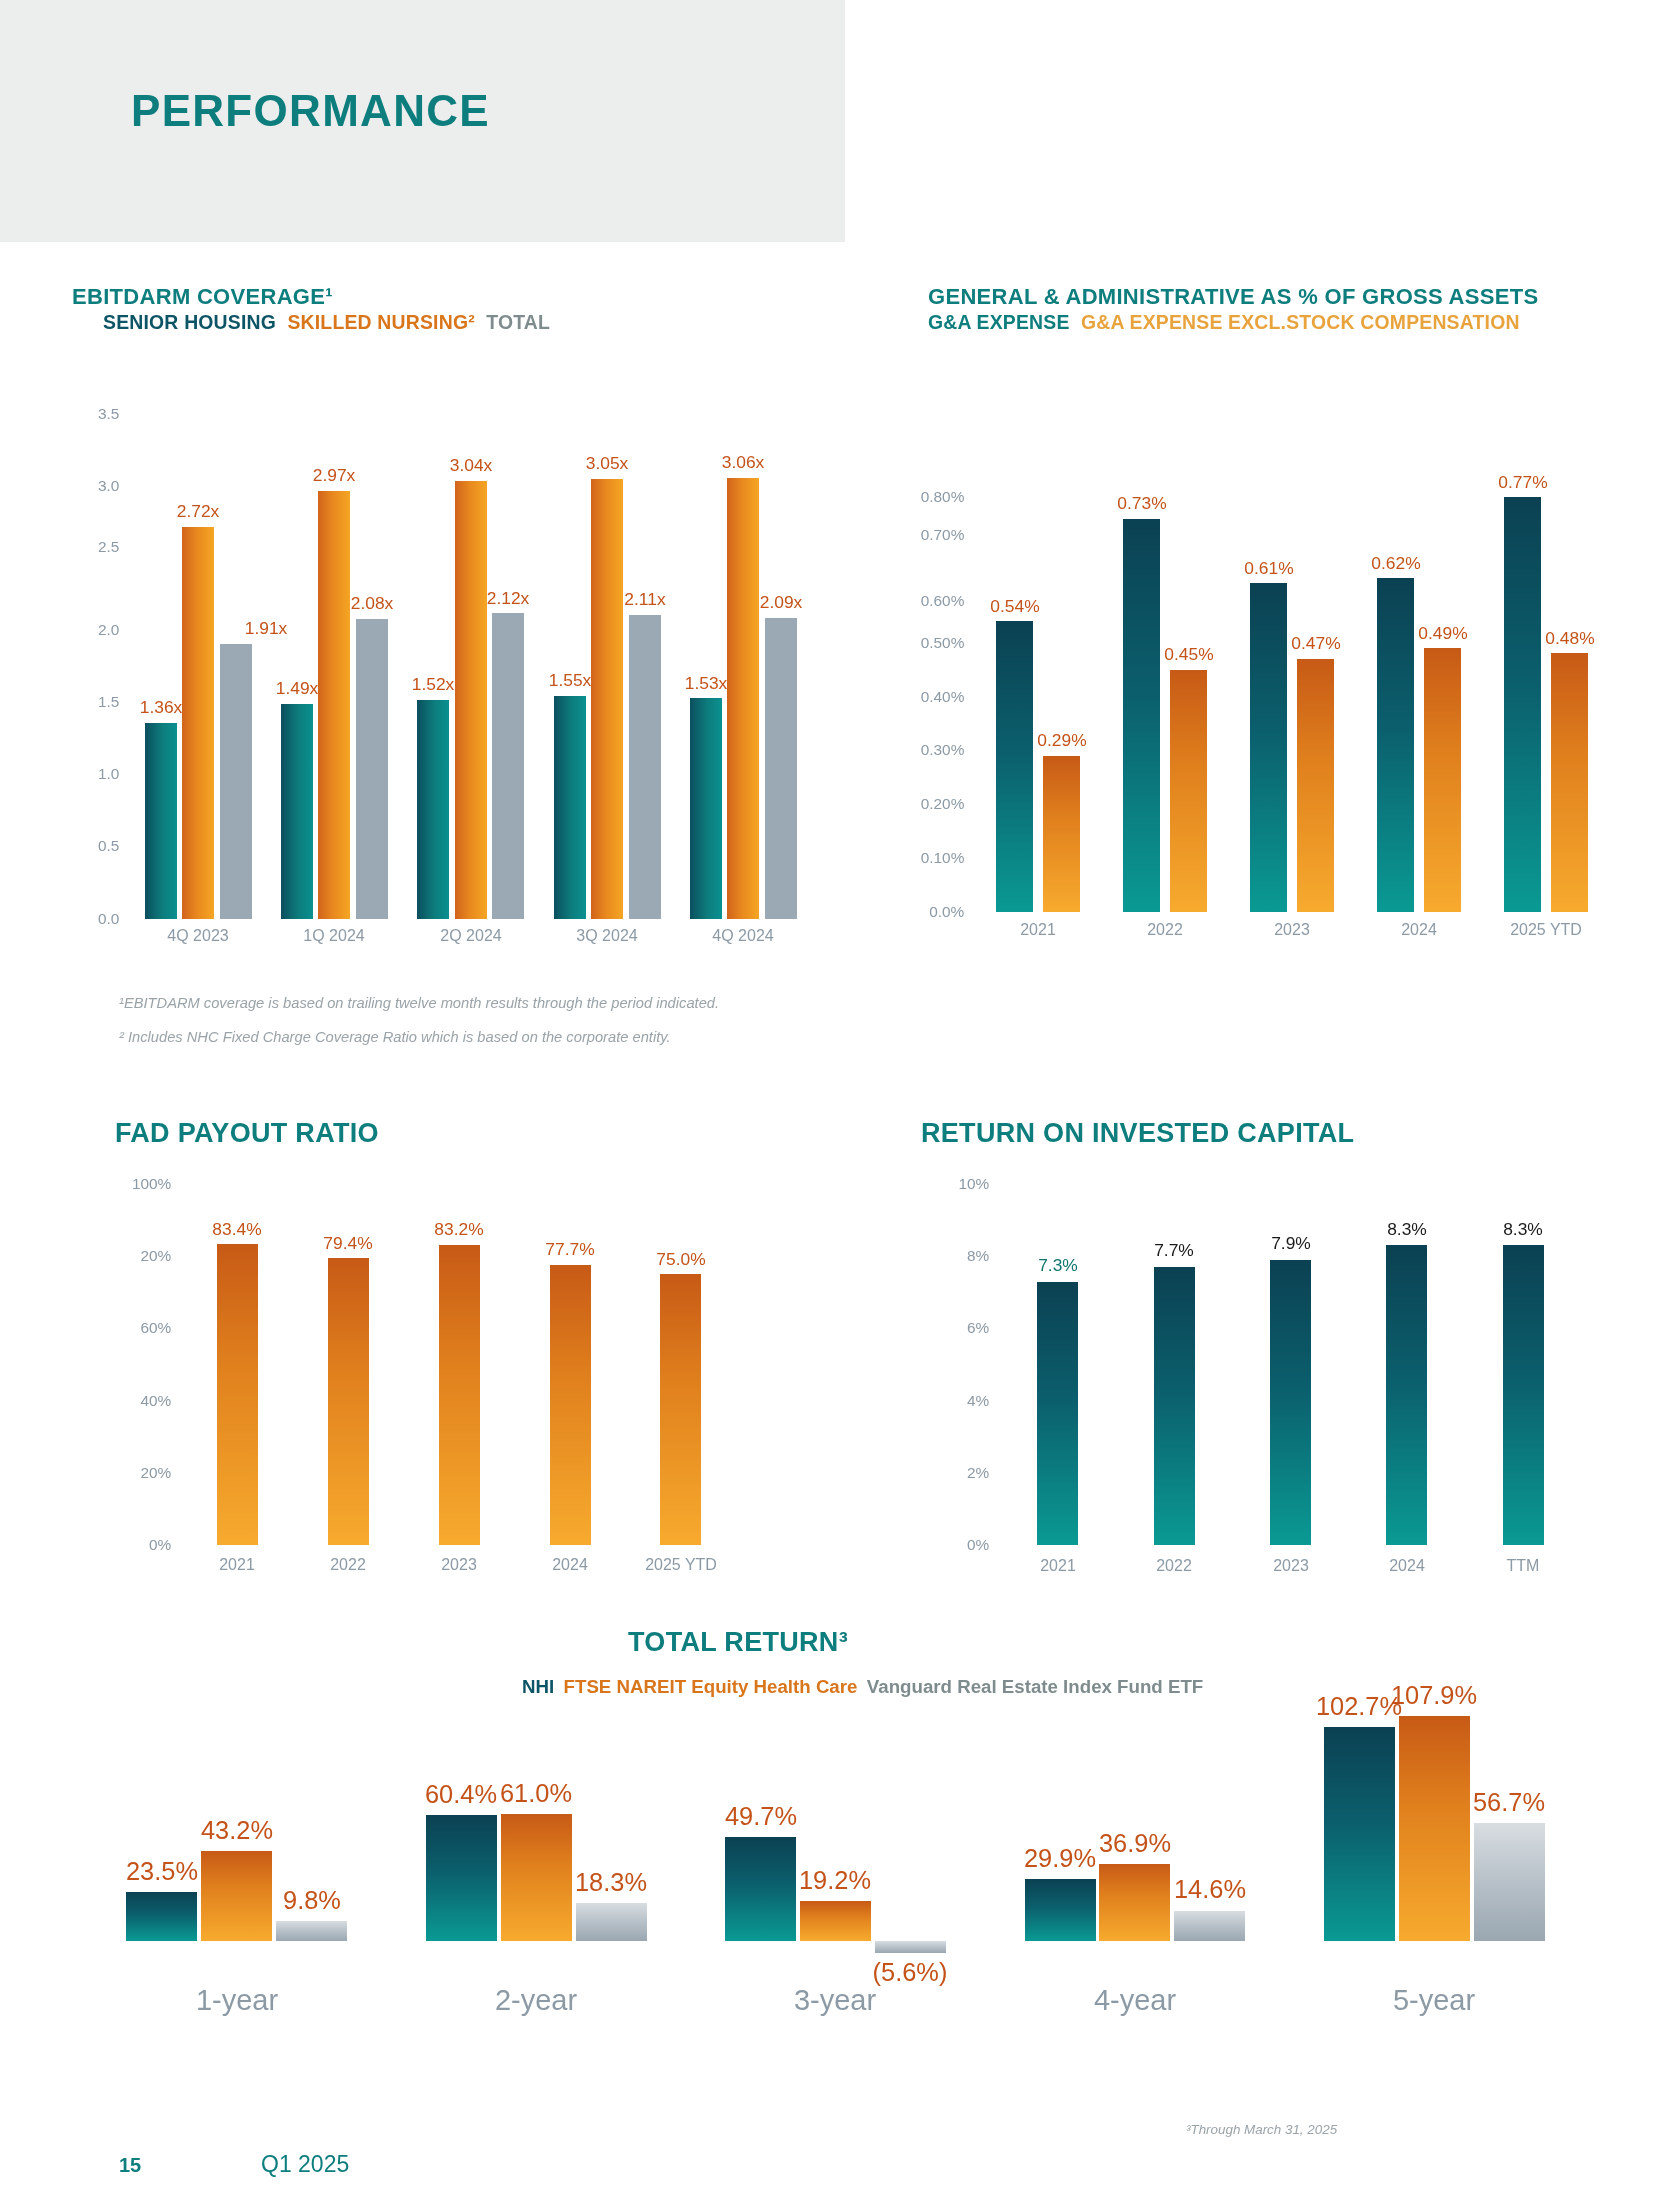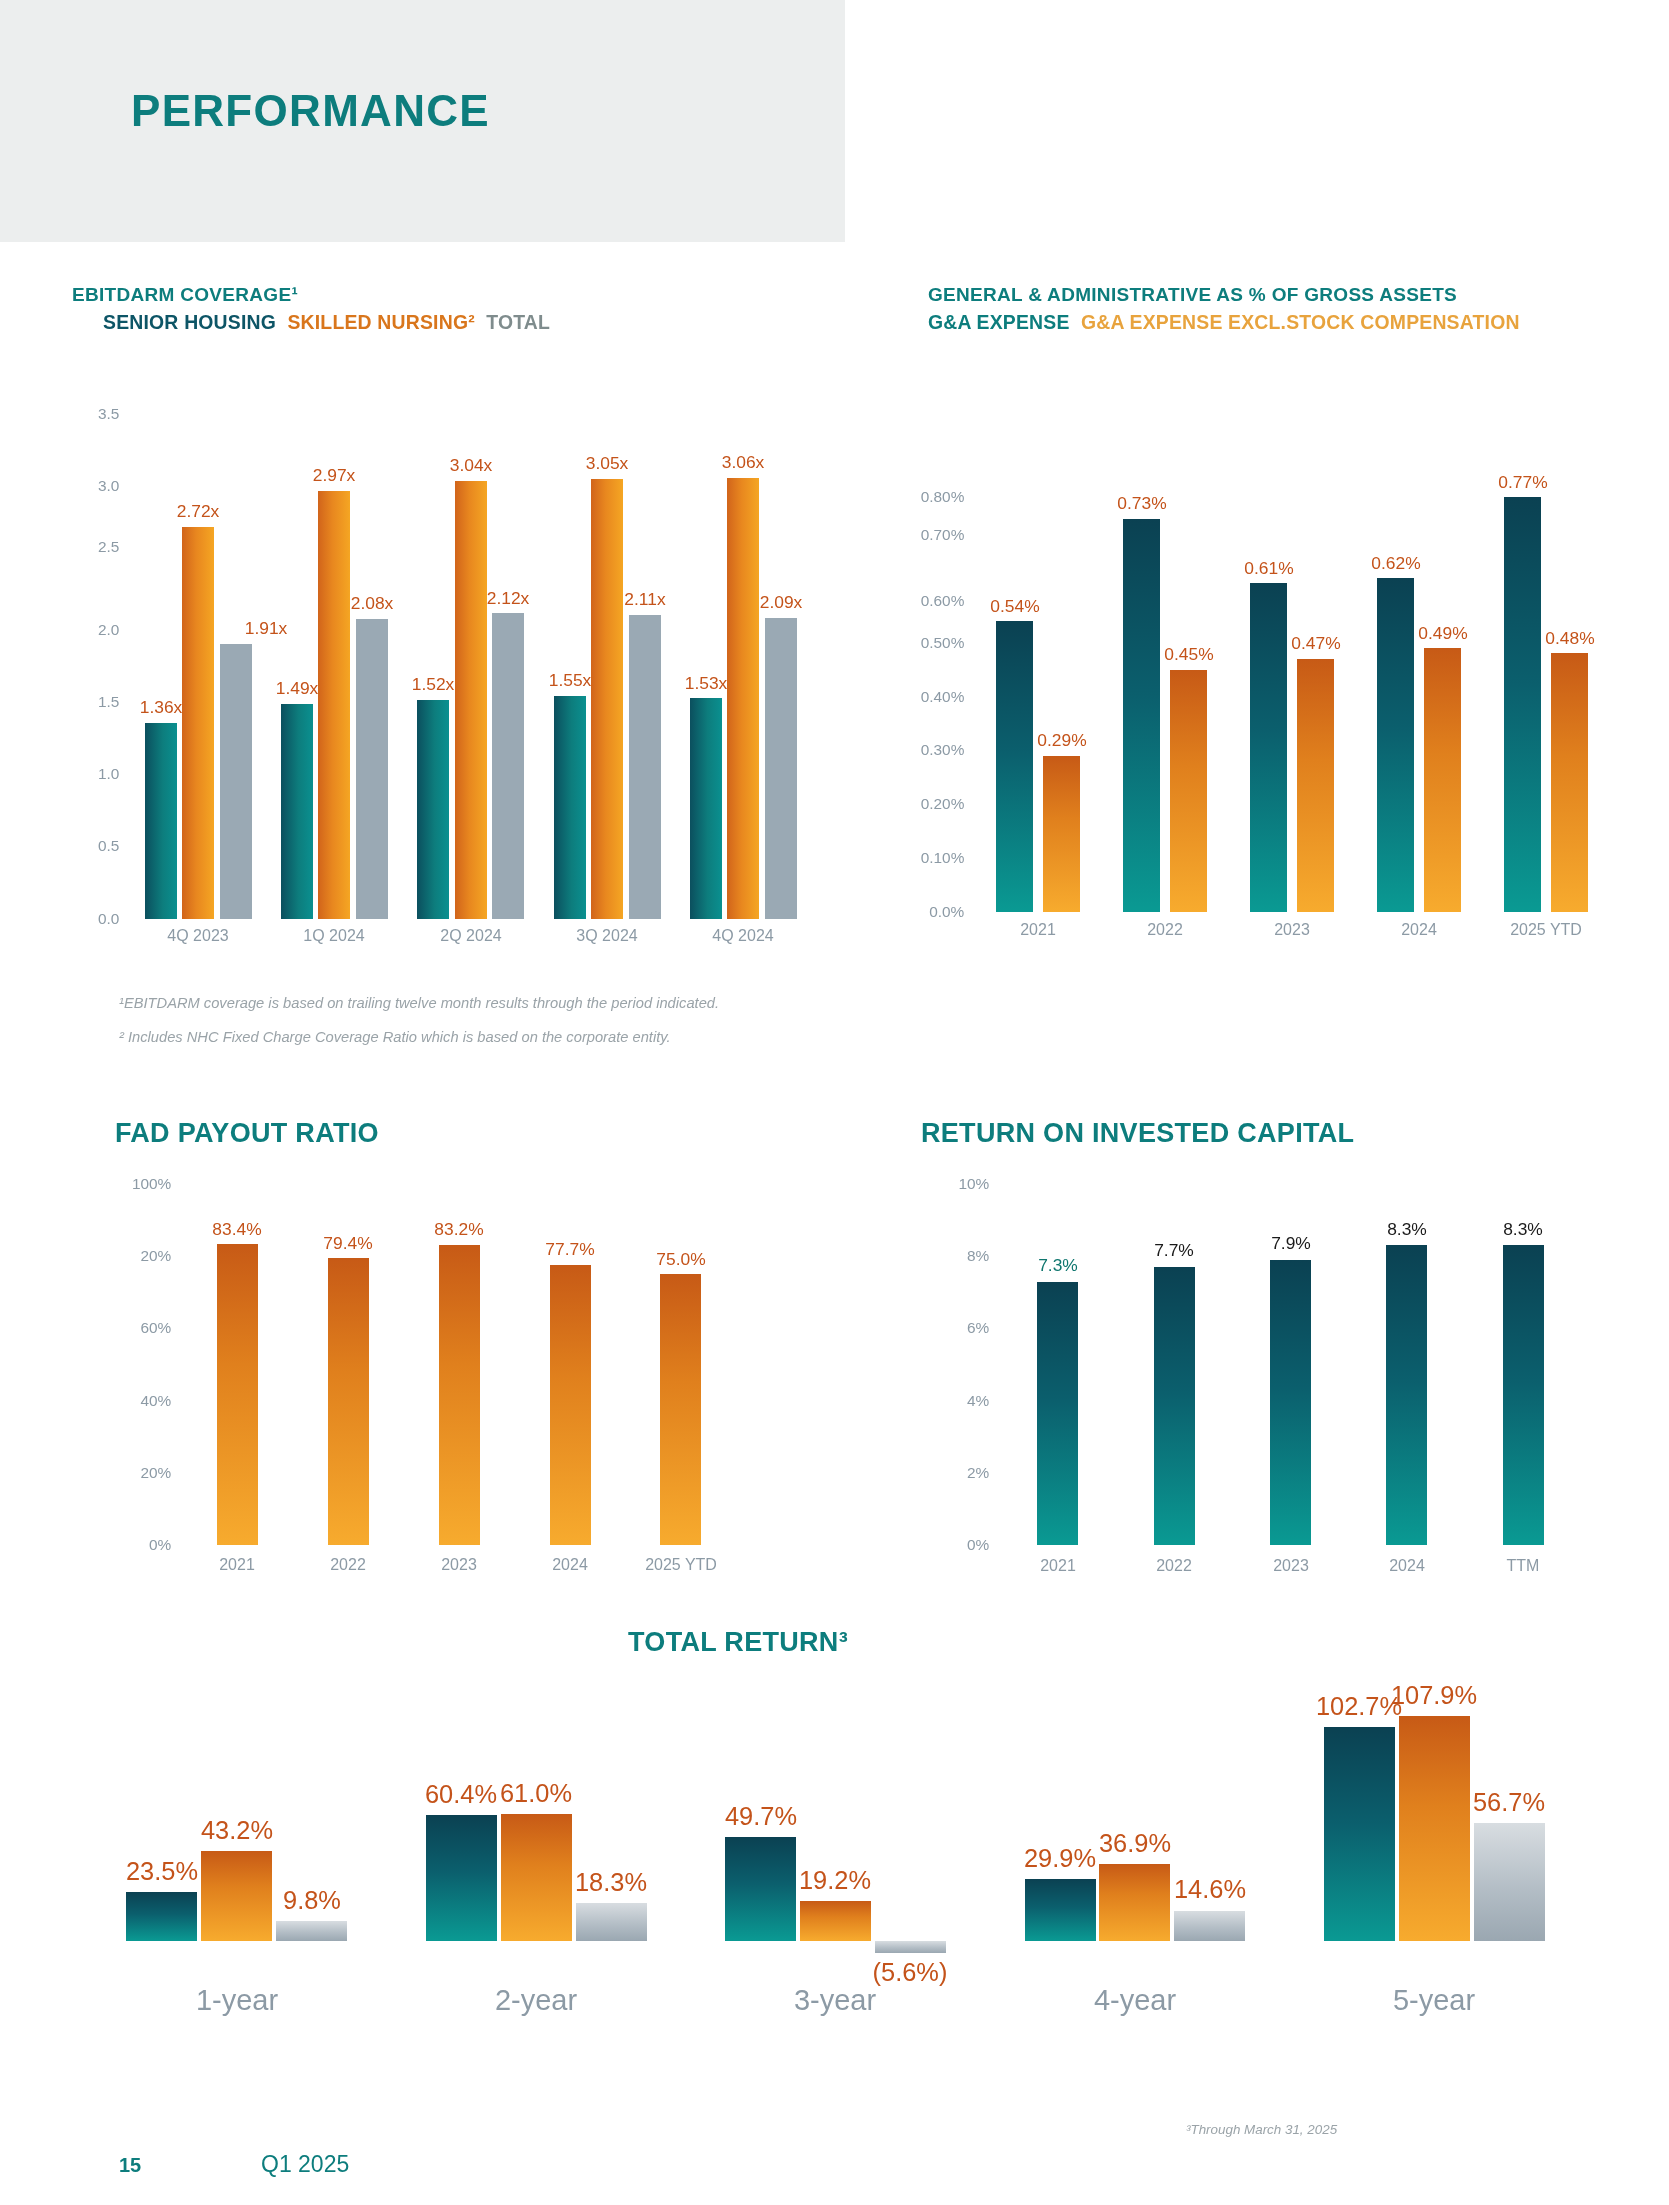--- a/index.html
+++ b/index.html
@@ -18,21 +18,21 @@
     background: #eceeee;
   }
   .hdr-title {
     position: absolute; left: 131px; top: 86px;
     font-size: 44px; font-weight: bold; letter-spacing: 1.3px;
     color: #0d7d7d;
   }
 
   
   .sec-title {
-    font-size: 19px; font-weight: bold; letter-spacing: 0.3px; color: #0d7d7d;
+    font-size: 22px; font-weight: bold; letter-spacing: 0.3px; color: #0d7d7d;
     white-space: nowrap;
   }
   .sec-sub { font-size: 19.4px; font-weight: bold; letter-spacing: 0.2px; white-space: nowrap; }
   .c-teal   { color: #0d7d7d; }
   .c-deep   { color: #0d5566; margin-left: 31px; }
   .c-orange { color: #d9761c; }
   .c-gray   { color: #7f8c8d; }
   .c-amber  { color: #e8a33d; }
 
   .big-title {
@@ -255,20 +255,25 @@
         <div class="bar f-teal-v" style="left:386px;width:41px;height:300px;"></div>
         <div class="vlabel" style="left:407px;top:35px;color:#1a1a1a;">8.3%</div>
         <div class="xtick" style="left:407px;top:373px;">2024</div>
         <div class="bar f-teal-v" style="left:503px;width:41px;height:300px;"></div>
         <div class="vlabel" style="left:523px;top:35px;color:#1a1a1a;">8.3%</div>
         <div class="xtick" style="left:523px;top:373px;">TTM</div>
       </div>
   </div>
 
   <div class="big-title" style="position:absolute;left:738px;top:1627px;transform:translateX(-50%);width:auto;text-align:center;">TOTAL RETURN³</div>
+  <div style="position:absolute;left:491px;top:1676px;display:flex;gap:9.4px;align-items:baseline;">
+    <span style="font-size:18.7px;font-weight:bold;" class="c-deep">NHI</span>
+    <span style="font-size:18.7px;font-weight:bold;" class="c-orange">FTSE NAREIT Equity Health Care</span>
+    <span style="font-size:18.7px;font-weight:bold;" class="c-gray">Vanguard Real Estate Index Fund ETF</span>
+  </div>
 
   <div class="chart" id="chart-total-return" style="left:0;top:0;width:1669px;height:2205px;">
     <div class="plot" id="plot-tr" style="left:87px;top:1711px;width:1497px;height:251px;">
         <div class="tr-xlabel" style="left:150px;top:273px;">1-year</div>
         <div class="bar f-teal-v" style="left:39px;width:71px;height:49px;bottom:21px;"></div>
         <div class="tr-vlabel" style="left:75px;top:146px;">23.5%</div>
         <div class="bar f-orange-v" style="left:114px;width:71px;height:90px;bottom:21px;"></div>
         <div class="tr-vlabel" style="left:150px;top:105px;">43.2%</div>
         <div class="bar f-gray-v" style="left:189px;width:71px;height:20.5px;bottom:21px;"></div>
         <div class="tr-vlabel" style="left:225px;top:175px;">9.8%</div>

